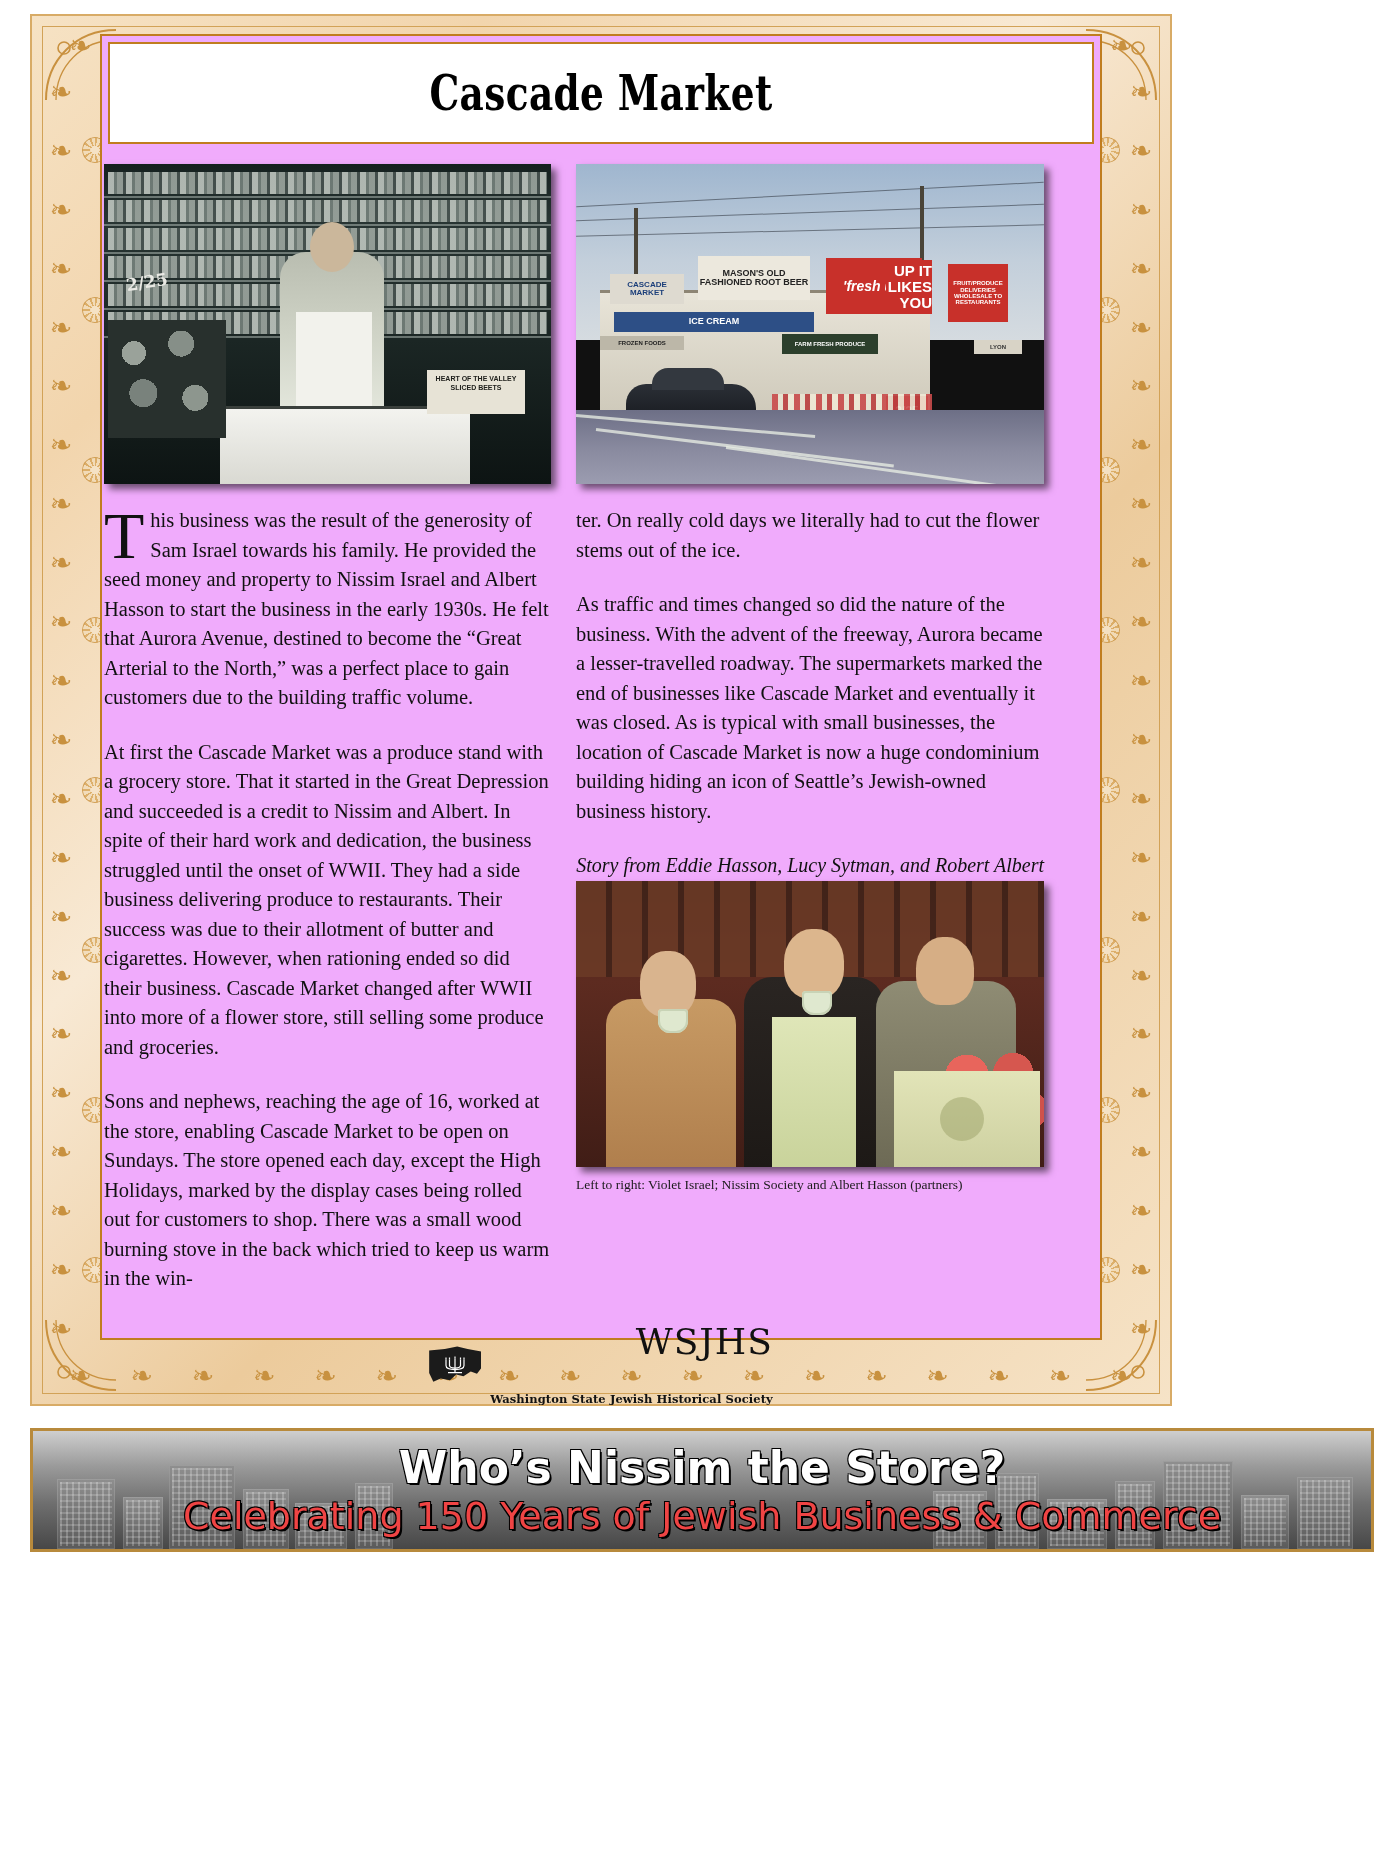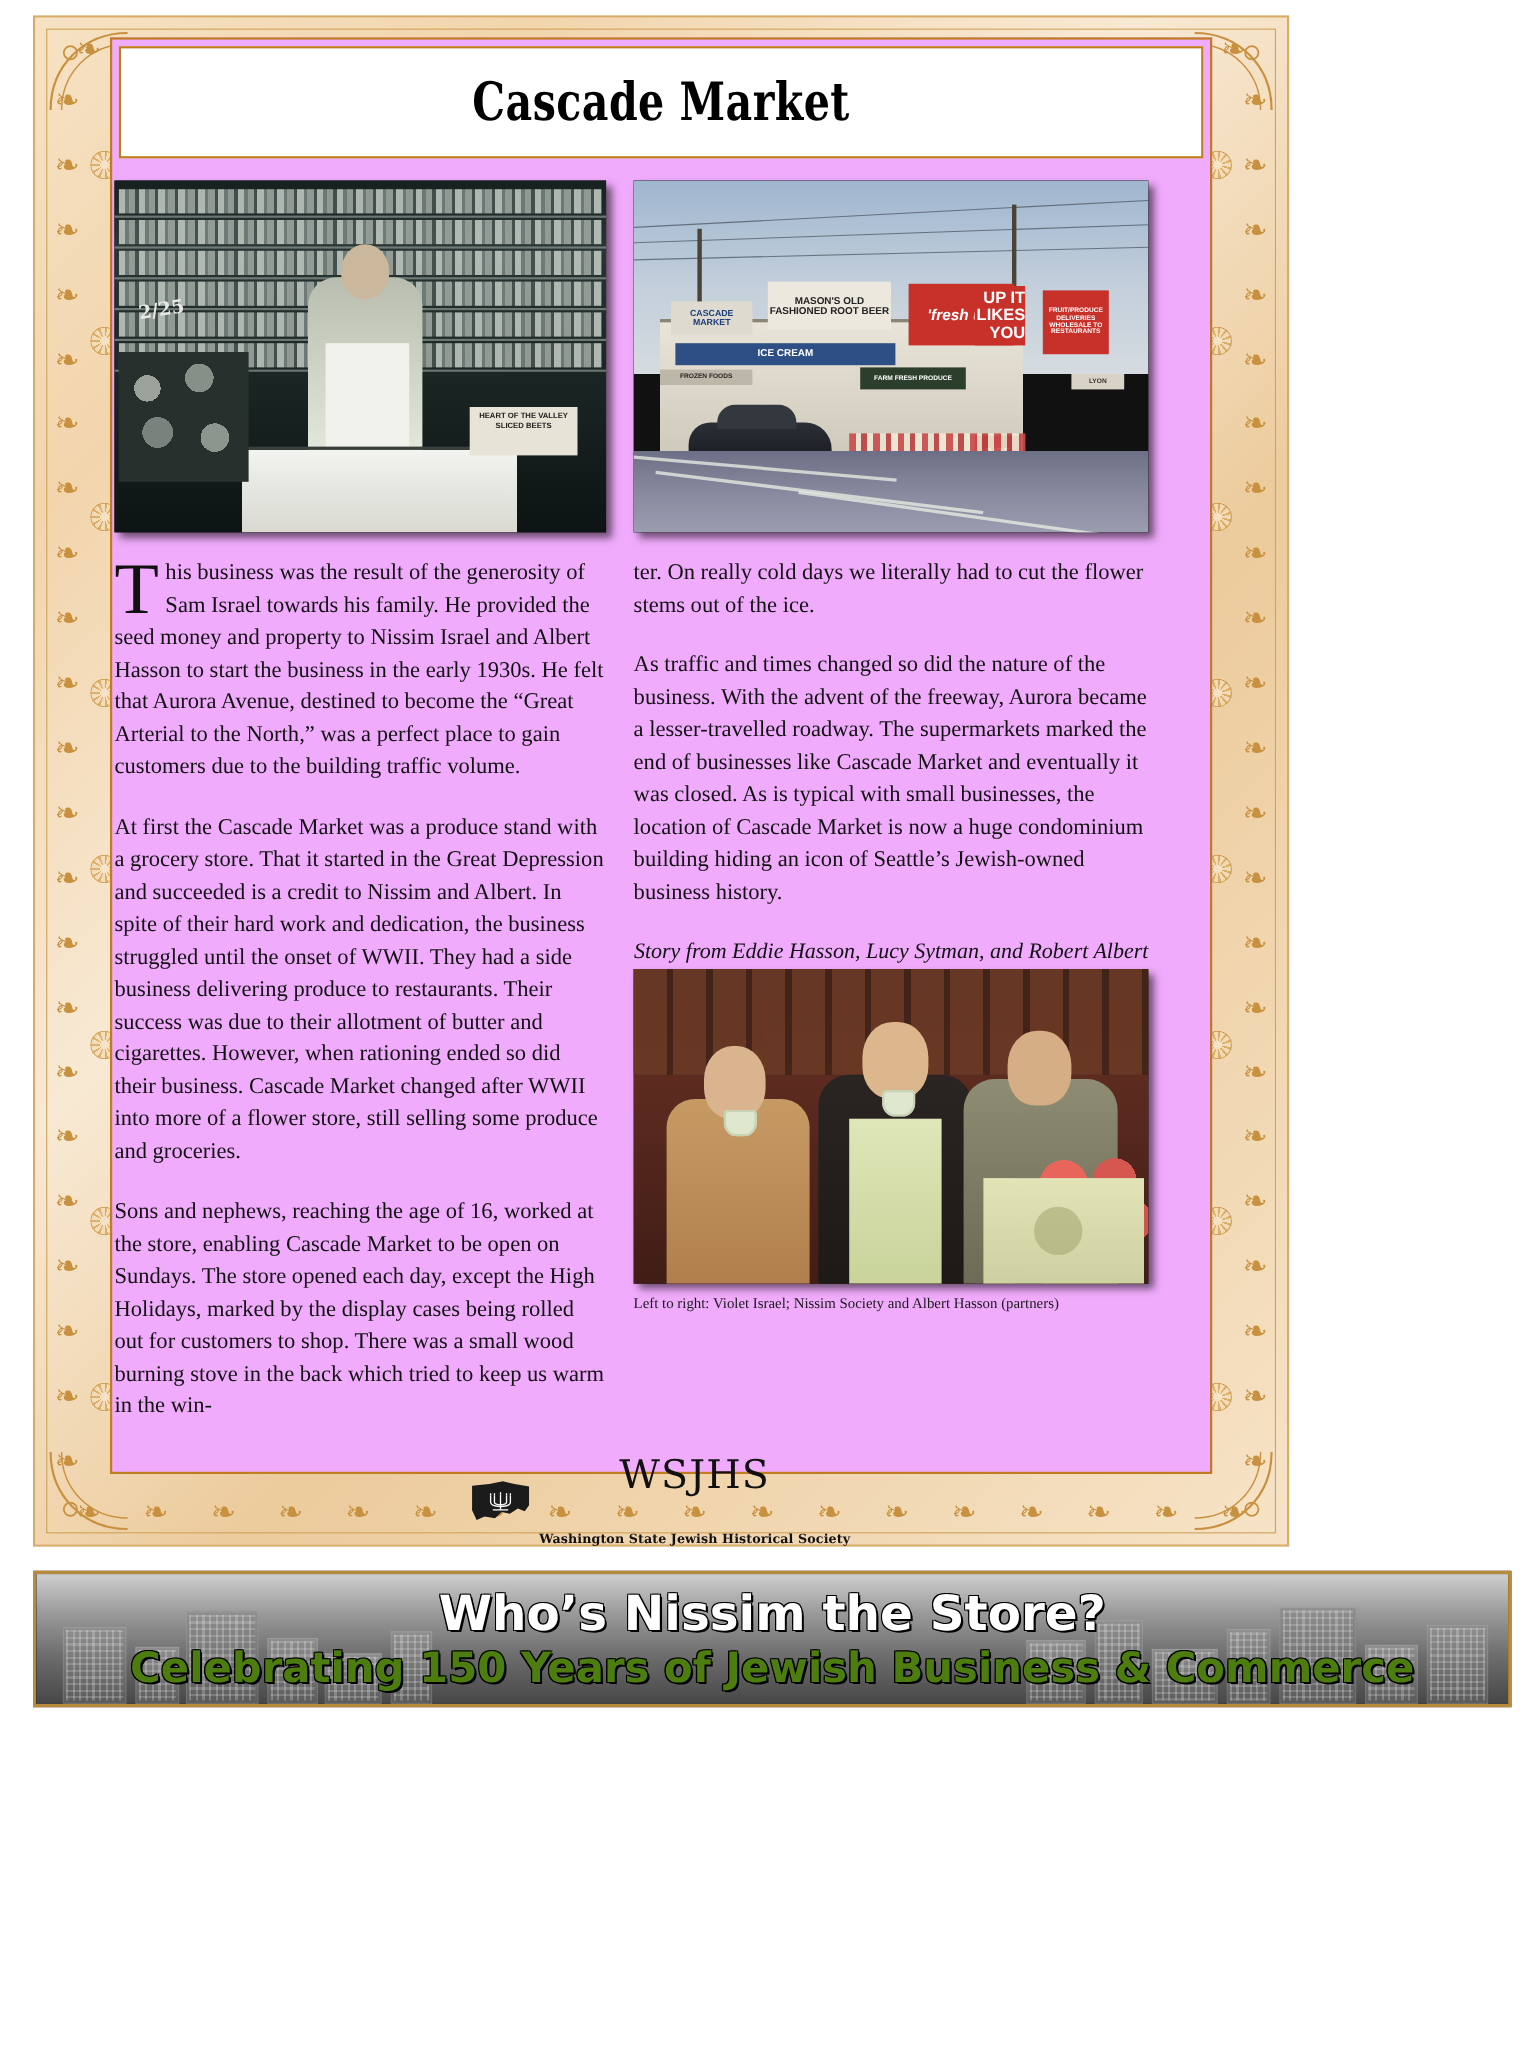--- a/index.html
+++ b/index.html
@@ -338,21 +338,21 @@
     background:#1b1b1b;
     clip-path:polygon(0% 14%, 30% 10%, 54% 4%, 74% 10%, 100% 16%, 100% 58%,
                       92% 72%, 80% 66%, 66% 78%, 52% 74%, 40% 88%, 22% 84%,
                       8% 92%, 0% 70%);
     position:relative;
   }
   .menorah{
     position:absolute;left:50%;top:50%;transform:translate(-50%,-52%);
     width:26px;height:22px;
   }
-  .wsjhs-block{ display:flex;flex-direction:column;align-items:center;gap:30px; }
+  .wsjhs-block{ display:flex;flex-direction:column;align-items:flex-end;gap:30px; }
   .wsjhs-main{
     font-family:"DejaVu Serif",serif;
     font-size:36px;
     letter-spacing:1px;
     color:#111;
     line-height:1;
   }
   .wsjhs-sub{
     font-family:"DejaVu Serif",serif;
     font-weight:bold;
@@ -400,23 +400,23 @@
   .banner-line1{
     font-family:"DejaVu Sans",sans-serif;
     font-weight:bold;
     font-size:44px;
     color:#fff;
     text-shadow:2px 2px 0 #000, -1px -1px 0 #000, 1px -1px 0 #000, -1px 1px 0 #000;
     white-space:nowrap;
   }
   .banner-line2{
     font-family:"DejaVu Sans",sans-serif;
-    font-weight:bold;
+    font-weight:normal;
     font-size:38px;
-    color:#4d7c0f;
+    color:#ef4444;
     text-shadow:2px 2px 0 #000, -1px -1px 0 #000, 1px -1px 0 #000, -1px 1px 0 #000;
     white-space:nowrap;
   }
 </style>
 </head>
 <body>
 
 <div class="page">
 
   <div class="ornate-frame">

